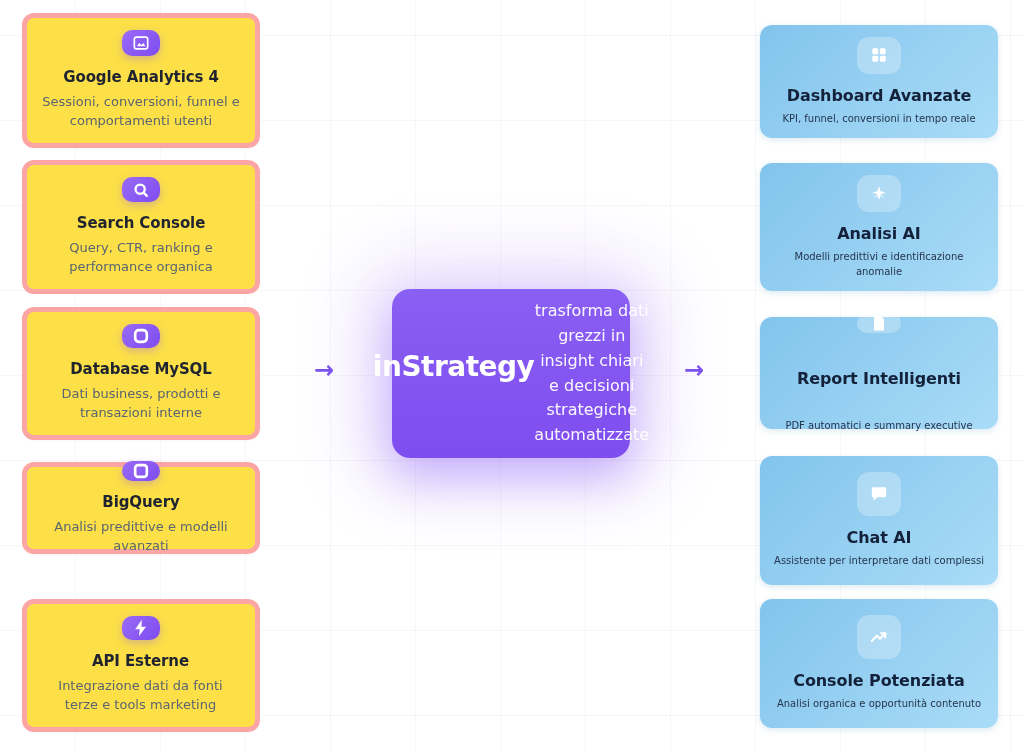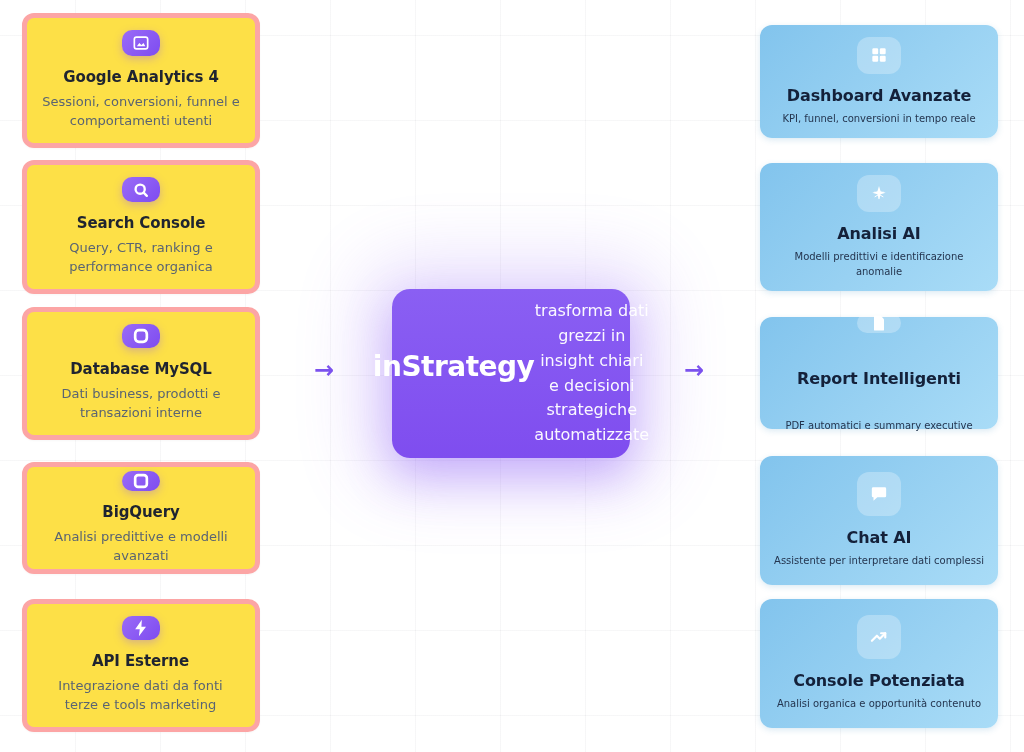--- a/index.html
+++ b/index.html
@@ -139,21 +139,21 @@
   <div class="card source-card" style="top:307px;height:133px;">
     <div class="icon-box">
       <svg width="20" height="20" viewBox="0 0 24 24">
         <rect x="5" y="5" width="14" height="14" rx="4.5" fill="none" stroke="#fff" stroke-width="3.2"></rect>
       </svg>
     </div>
     <div class="card-title">Database MySQL</div>
     <div class="card-sub">Dati business, prodotti e transazioni interne</div>
   </div>
 
-  <div class="card source-card" style="top:462px;height:112px;text-align:center;">
+  <div class="card source-card" style="top:462px;height:92px;text-align:center;">
     <div class="icon-box">
       <svg width="20" height="20" viewBox="0 0 24 24">
         <rect x="5" y="5" width="14" height="14" rx="3.5" fill="none" stroke="#fff" stroke-width="3.2"></rect>
       </svg>
     </div>
     <div class="card-title">BigQuery</div>
     <div class="card-sub">Analisi predittive e modelli avanzati</div>
   </div>
 
   <div class="card source-card" style="top:599px;height:133px;padding-left:13px;">

